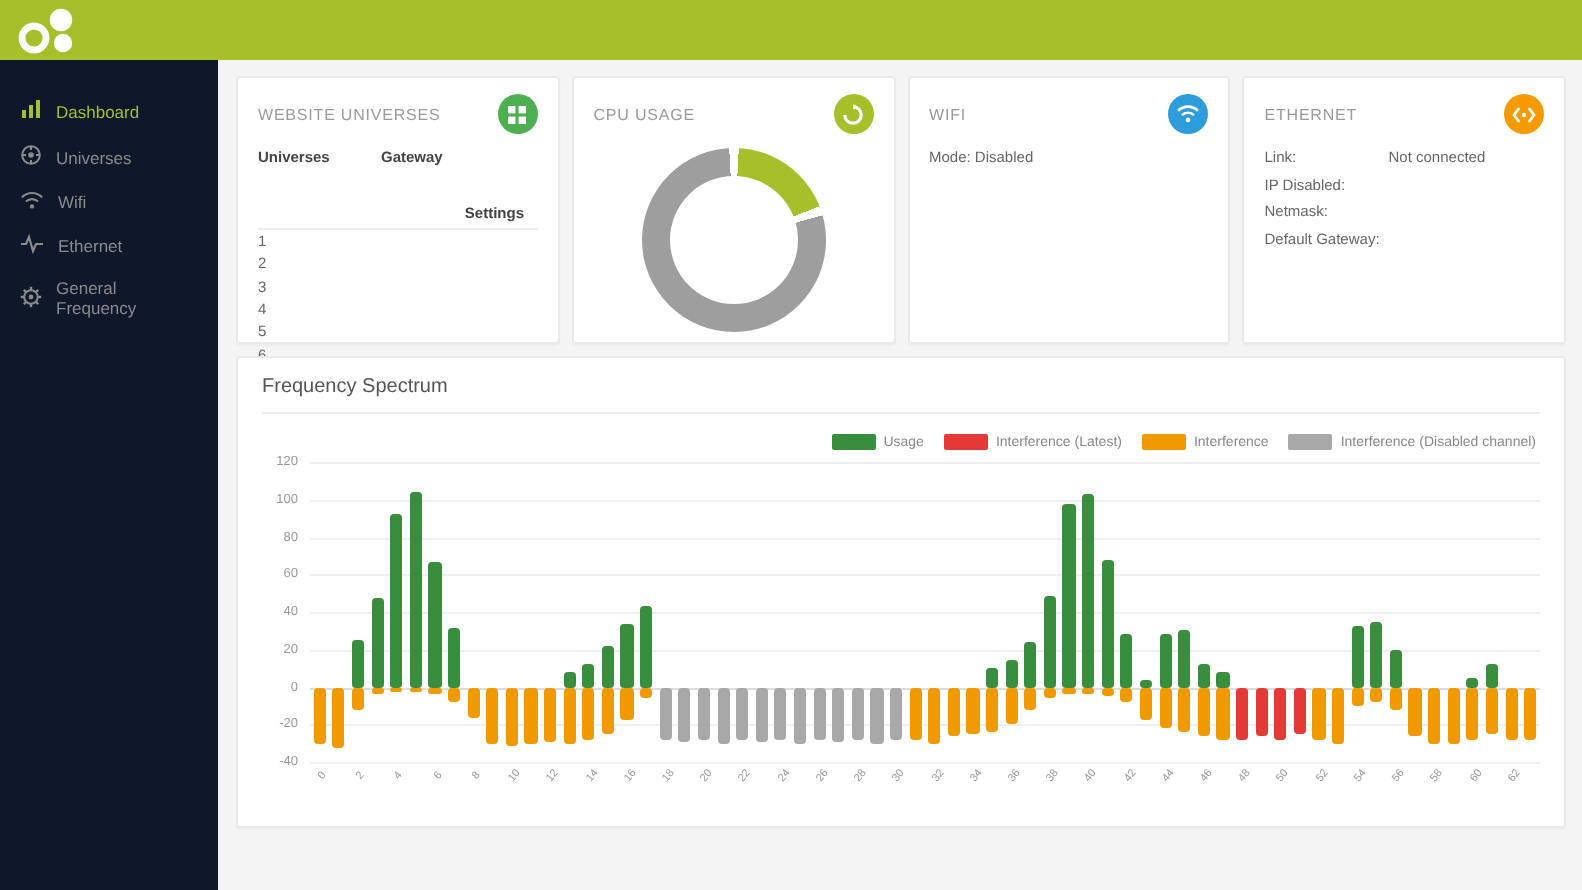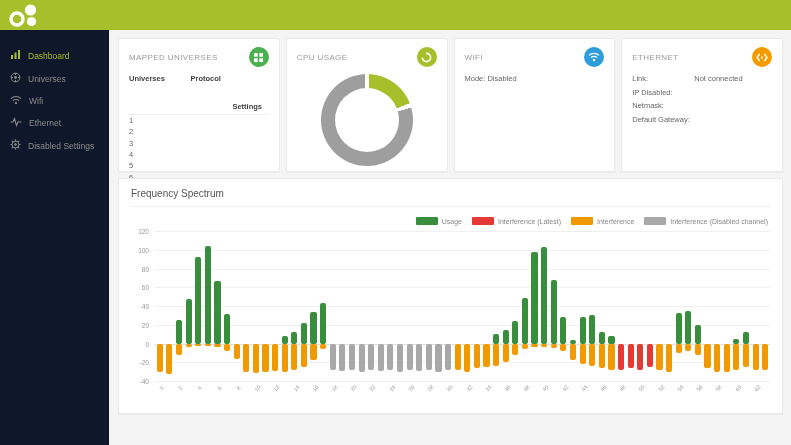--- a/index.html
+++ b/index.html
@@ -127,43 +127,43 @@
                 <line x1="5.5" y1="0.4" x2="5.5" y2="2"></line>
                 <line x1="5.5" y1="9" x2="5.5" y2="10.6"></line>
                 <line x1="0.4" y1="5.5" x2="2" y2="5.5"></line>
                 <line x1="9" y1="5.5" x2="10.6" y2="5.5"></line>
                 <line x1="1.9" y1="1.9" x2="3" y2="3"></line>
                 <line x1="8" y1="8" x2="9.1" y2="9.1"></line>
                 <line x1="9.1" y1="1.9" x2="8" y2="3"></line>
                 <line x1="3" y1="8" x2="1.9" y2="9.1"></line>
               </g>
             </svg></span>
-          <span class="nlabel">Disabled Settings</span>
+          <span class="nlabel">General Frequency</span>
         </div>
       </nav>
   </aside>
 
   <main>
     <div class="cards-row">
 
       <section class="card">
         <div class="card-head">
-          <span class="card-title">MAPPED UNIVERSES</span>
+          <span class="card-title">WEBSITE UNIVERSES</span>
           <span class="circle-icon ci-universes">
             <svg width="9" height="9" viewBox="0 0 9 9">
               <rect x="0" y="0" width="3.7" height="3.7" fill="#fff"></rect>
                 <rect x="5.3" y="0" width="3.7" height="3.7" fill="#fff"></rect>
               <rect x="0" y="5.3" width="3.7" height="3.7" fill="#fff"></rect>
                 <rect x="5.3" y="5.3" width="3.7" height="3.7" fill="#fff"></rect>
             </svg>
           </span>
         </div>
         <div class="tbl-head">
           <span>Universes</span>
-          <span>Protocol</span>
+          <span>Gateway</span>
           <span>Settings</span>
         </div>
         <div id="universe-rows">
             <div class="tbl-row">1</div>
             <div class="tbl-row">2</div>
             <div class="tbl-row">3</div>
             <div class="tbl-row">4</div>
             <div class="tbl-row">5</div>
             <div class="tbl-row">6</div>
             <div class="tbl-row">7</div>

